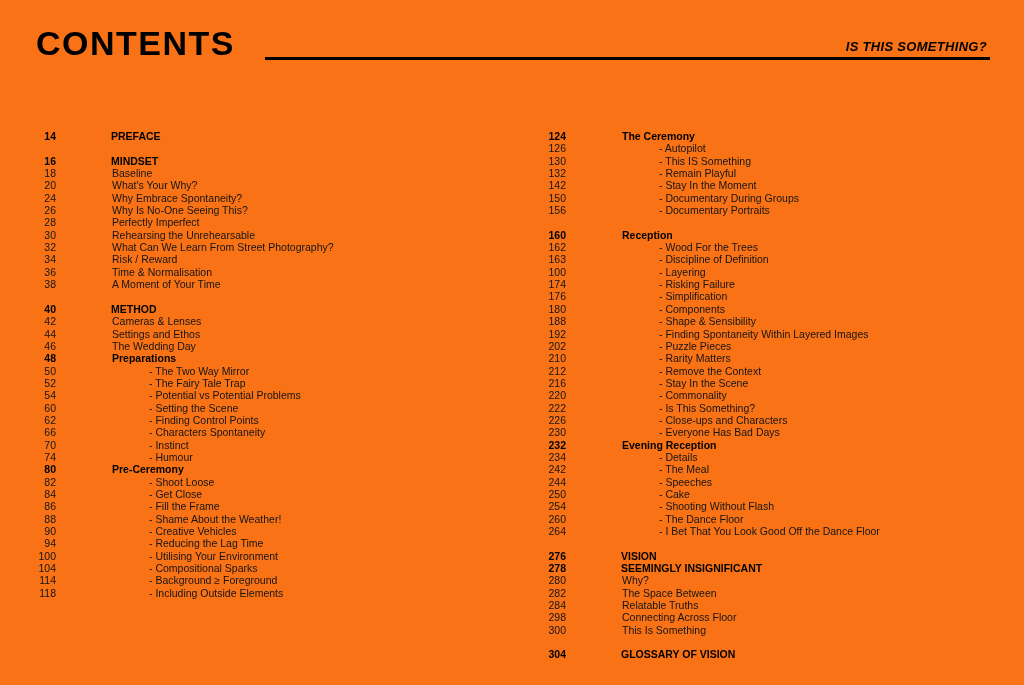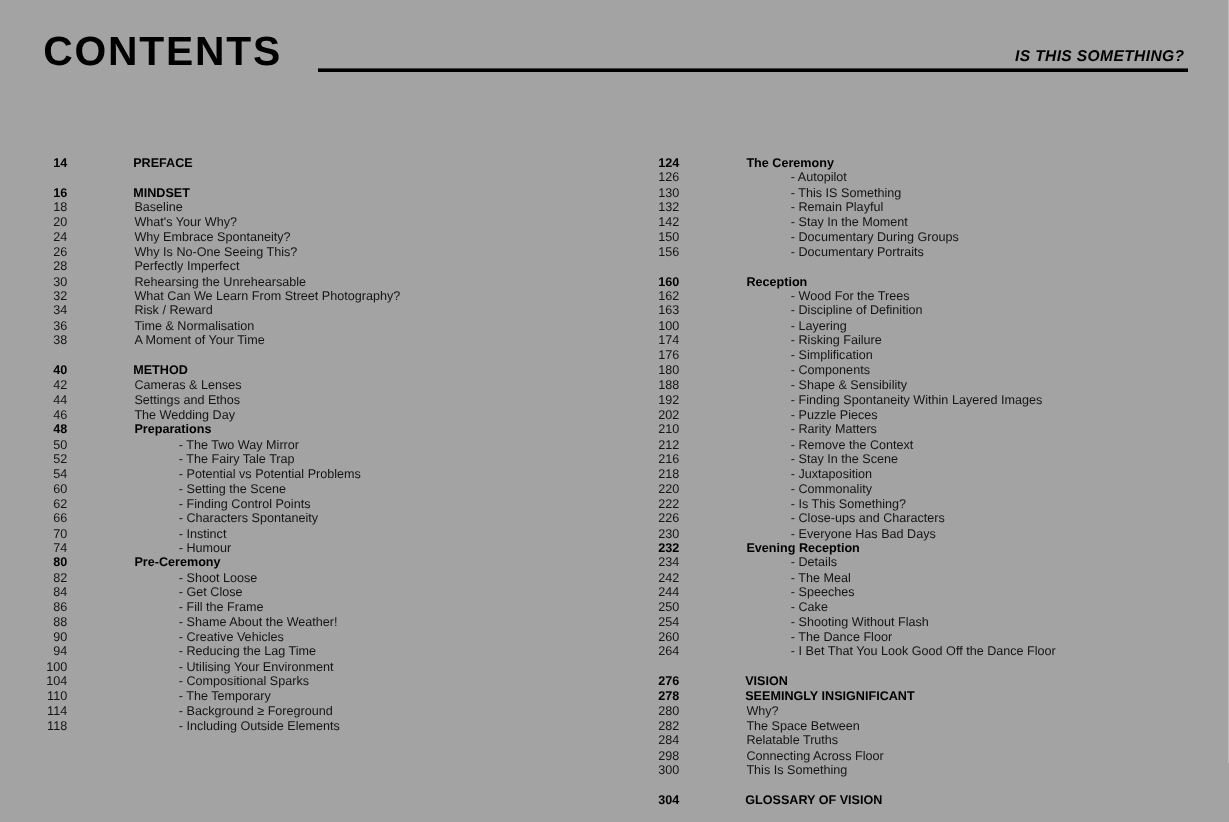--- a/index.html
+++ b/index.html
@@ -1,20 +1,20 @@
 <!DOCTYPE html>
 <html><head>
 <meta charset="utf-8">
 <style>
   html, body { margin: 0; padding: 0; background: #e8e8e8; }
   .page {
     position: relative;
     width: 1024px;
     height: 685px;
-    background: #a3a3a3;
+    background: #f97316;
     overflow: hidden;
     font-family: "Liberation Sans", sans-serif;
     color: #141414;
   }
   .title {
     position: absolute;
     left: 36px;
     top: 26px;
     font-size: 34px;
     line-height: 34px;
@@ -205,24 +205,20 @@
       </div>
       <div class="row">
         <span class="num">100</span>
         <span class="label ind2">- Utilising Your Environment</span>
       </div>
       <div class="row">
         <span class="num">104</span>
         <span class="label ind2">- Compositional Sparks</span>
       </div>
       <div class="row">
-        <span class="num">110</span>
-        <span class="label ind2">- The Temporary</span>
-      </div>
-      <div class="row">
         <span class="num">114</span>
         <span class="label ind2">- Background ≥ Foreground</span>
       </div>
       <div class="row">
         <span class="num">118</span>
         <span class="label ind2">- Including Outside Elements</span>
       </div>
     </div>
   <div class="col col-right">
       <div class="row">
@@ -298,24 +294,20 @@
         <span class="num">210</span>
         <span class="label ind2">- Rarity Matters</span>
       </div>
       <div class="row">
         <span class="num">212</span>
         <span class="label ind2">- Remove the Context</span>
       </div>
       <div class="row">
         <span class="num">216</span>
         <span class="label ind2">- Stay In the Scene</span>
-      </div>
-      <div class="row">
-        <span class="num">218</span>
-        <span class="label ind2">- Juxtaposition</span>
       </div>
       <div class="row">
         <span class="num">220</span>
         <span class="label ind2">- Commonality</span>
       </div>
       <div class="row">
         <span class="num">222</span>
         <span class="label ind2">- Is This Something?</span>
       </div>
       <div class="row">

